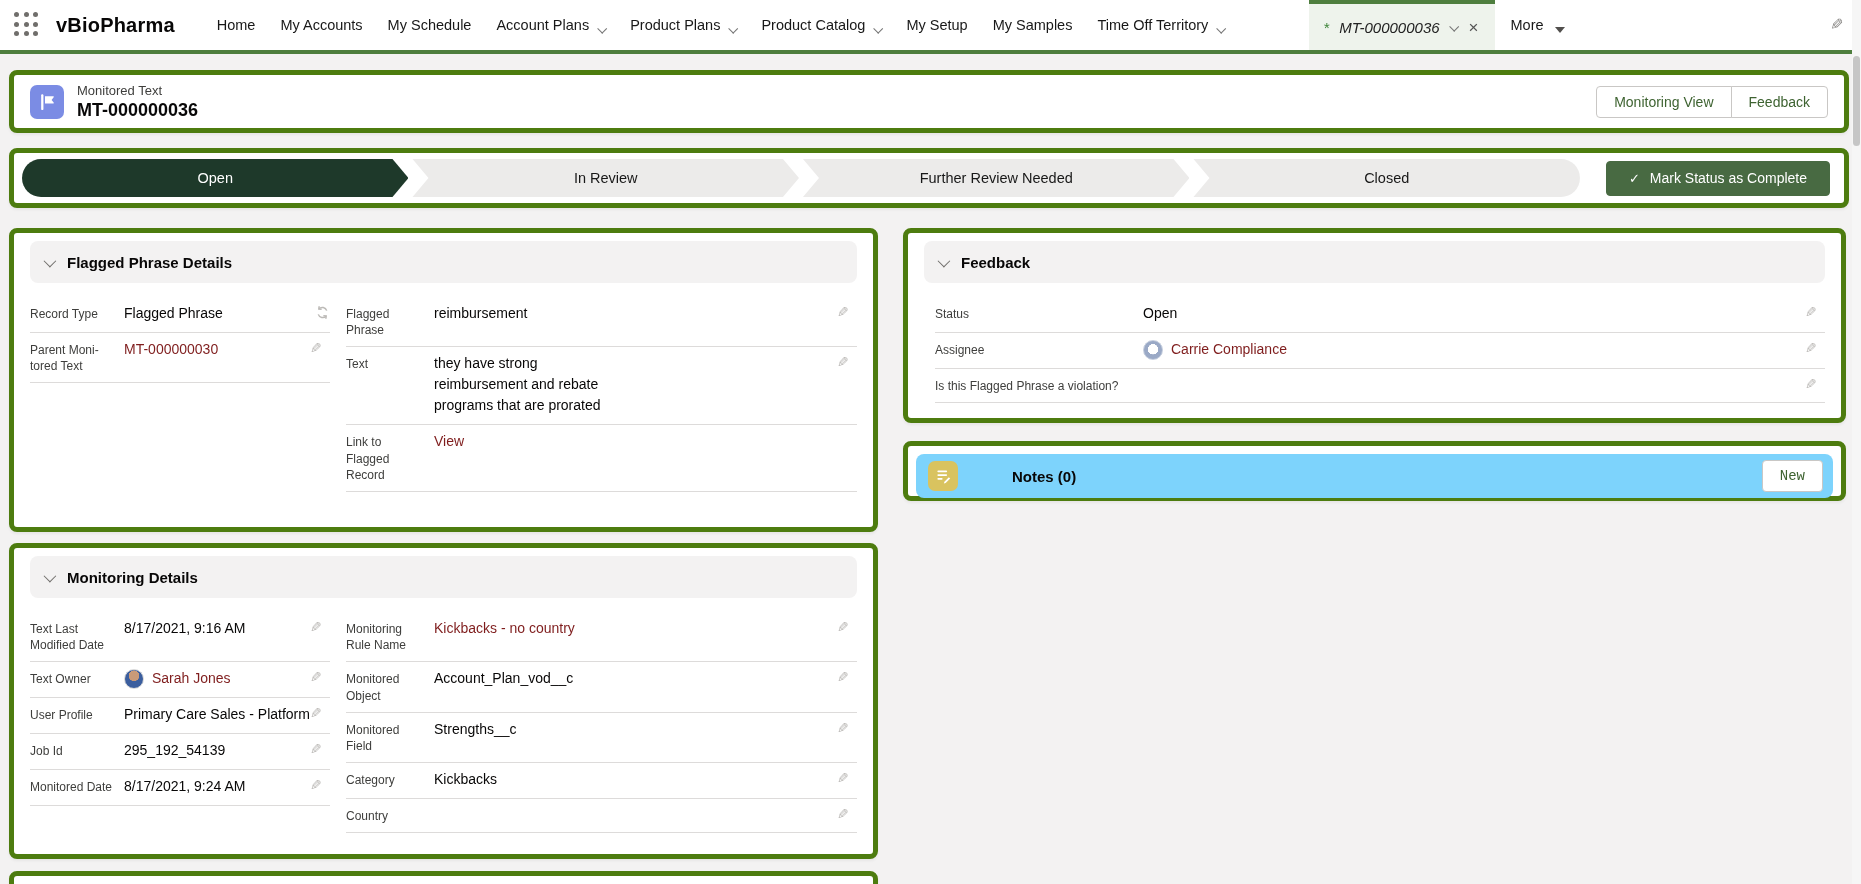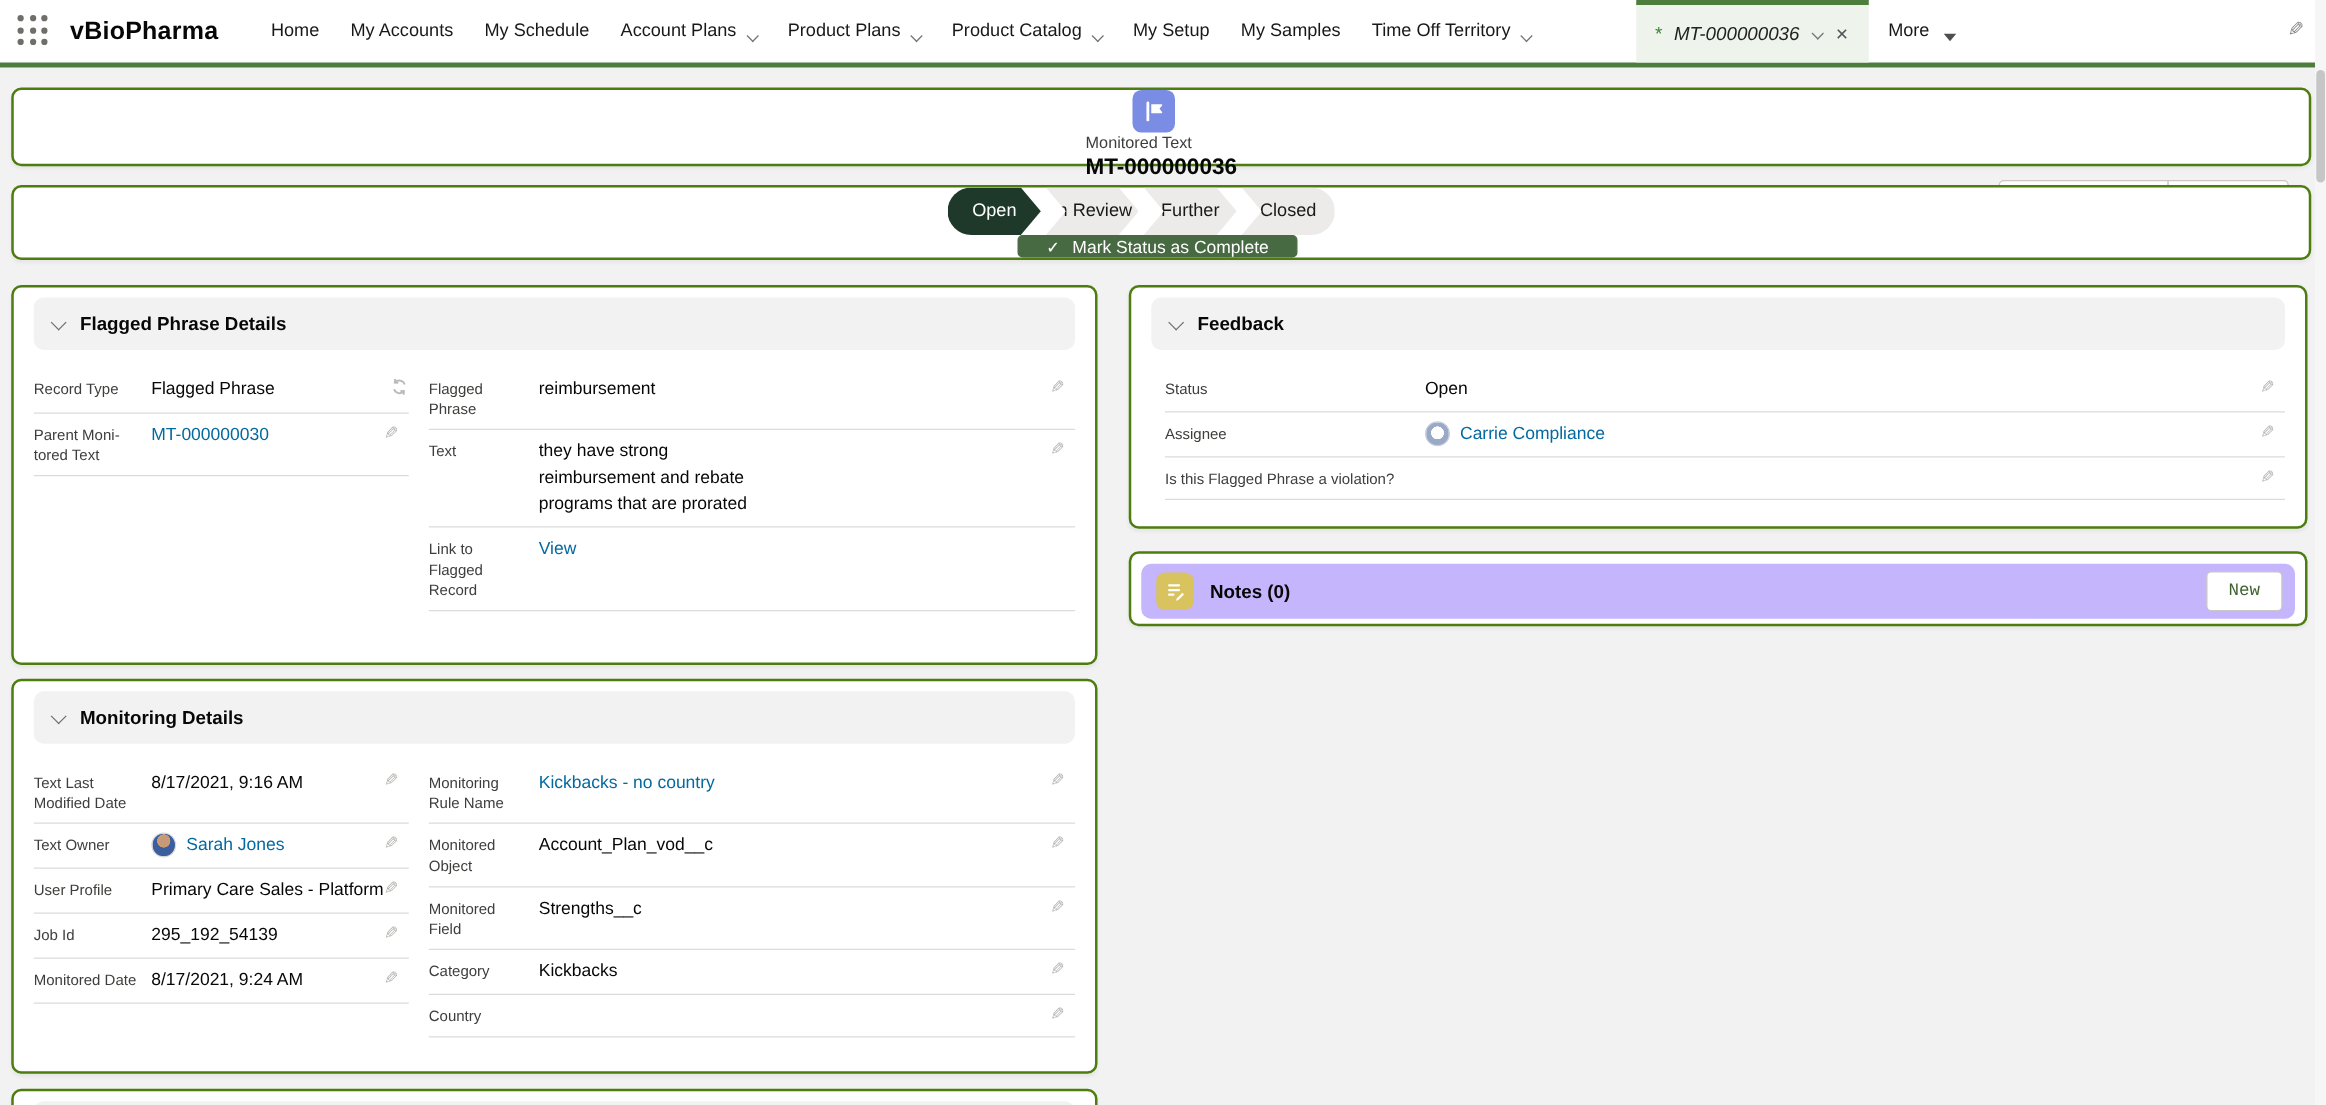--- a/index.html
+++ b/index.html
@@ -18,21 +18,21 @@
              background:#eef3ec; border-top:4px solid #4e7e3e; padding:0 14px; cursor:pointer; }
   .nav-tab .star { color:#3e8439; font-style:italic; font-size:15px; }
   .nav-tab .tlabel { font-style:italic; font-size:15px; color:#222; }
   .nav-tab .close { font-size:17px; color:#545454; line-height:1; padding:0 2px; }
   .tri { width:0; height:0; border-left:5px solid transparent; border-right:5px solid transparent; border-top:6px solid #514f4d; margin-left:2px; }
   .nav-pencil { margin-left:auto; margin-right:18px; }
   .pencil { display:inline-block; transform:scaleX(-1); color:#b7b5b2; font-size:14px; line-height:1; cursor:pointer; flex-shrink:0; }
   .nav-pencil .pencil { font-size:16px; color:#8a8886; }
 
   
-  .card { background:#fff; border:2px solid #4d7c0f; border-radius:8px; box-shadow:0 2px 3px rgba(0,0,0,.05);flex-direction:column; }
+  .card { background:#fff; border:5px solid #4d7c0f; border-radius:8px; box-shadow:0 2px 3px rgba(0,0,0,.05); }
 
   
   .header-card { position:absolute; left:9px; top:70px; width:1840px; height:63px; display:flex; align-items:center; padding:0 16px; }
   .rec-icon { width:34px; height:34px; border-radius:7px; background:#7b8ce4; display:flex; align-items:center; justify-content:center; margin-right:13px; flex-shrink:0; }
   .entity { font-size:13px; color:#3e3e3c; }
   .rtitle { font-size:18px; font-weight:bold; margin-top:2px; }
   .btn-group { margin-left:auto; display:flex; }
   .btn { background:#fff; border:1px solid #c9c7c5; color:#3e6331; font-size:14px; padding:7px 17px; cursor:pointer; font-family:inherit; }
   .btn-group .btn:first-child { border-radius:4px 0 0 4px; }
   .btn-group .btn:last-child { border-radius:0 4px 4px 0; margin-left:-1px; }
@@ -58,37 +58,37 @@
   .sec-title { font-size:15px; font-weight:bold; }
   .fields { display:flex; padding-top:14px; }
   .fcol1 { width:300px; flex-shrink:0; }
   .fcol2 { flex:1; margin-left:16px; }
   .frow { display:flex; align-items:flex-start; padding:6px 0 8px; border-bottom:1px solid #dddbda; min-height:34px; }
   .flabel { width:86px; flex-shrink:0; font-size:12px; color:#3e3e3c; line-height:1.35; padding-top:3px; margin-right:8px; hyphens:manual; }
   .feedback .flabel { width:200px; }
   .fvalue { flex:1; font-size:14px; color:#080707; line-height:1.5; }
   .fcol1 .fvalue { white-space:nowrap; }
   .fcol2 .fvalue { max-width:190px; }
-  .link { color:#0369a1; cursor:pointer; text-decoration:none;text-align:center; }
+  .link { color:#7f1d1d; cursor:pointer; text-decoration:none;text-align:center; }
   .frow .pencil { margin-left:auto; padding-left:8px; padding-top:2px; }
   .swap-icon { margin-left:auto; padding-left:8px; padding-top:2px; cursor:pointer; flex-shrink:0; }
   .withav { display:flex; align-items:center; gap:8px; }
   .avatar { width:20px; height:20px; border-radius:50%; flex-shrink:0; }
   .avatar.photo { background:radial-gradient(circle at 50% 32%, #c99a78 34%, #3b5e9e 36%); border:1px solid #d8d8d8; }
   .avatar.astro { background:radial-gradient(circle at 50% 46%, #fff 38%, #9aa9c6 40%); border:1px solid #c5cede; }
 
   .mincard1 { min-height:304px; }
   .mincard2 { min-height:316px; margin-top:11px; }
   .partial { margin-top:12px; height:40px; padding:8px 16px 0; }
   .partial .sec-head { height:34px; }
   .fb-min { min-height:195px; }
 
   
   .notes-card { margin-top:18px; height:60px; padding:8px; }
-  .notes-band { background:#c4b5fd; border-radius:8px; height:44px; display:flex; align-items:center; padding:0 10px 0 12px; }
+  .notes-band { background:#7dd3fc; border-radius:8px; height:44px; display:flex; align-items:center; padding:0 10px 0 12px;gap:41px; }
   .notes-icon { width:30px; height:30px; border-radius:7px; background:#d9c35f; display:flex; align-items:center; justify-content:center; margin-right:13px; flex-shrink:0; }
   .notes-title { font-size:15px; font-weight:bold; }
   .new-btn { margin-left:auto; border-radius:4px;font-family:Liberation Mono, monospace; }
 
   
   .sbar { position:absolute; right:0; top:0; width:9px; height:884px; background:#f6f6f6; }
   .sthumb { position:absolute; right:1px; top:56px; width:7px; height:90px; background:#c6c6c6; border-radius:4px; cursor:pointer; }
 </style>
 </head>
 <body>

